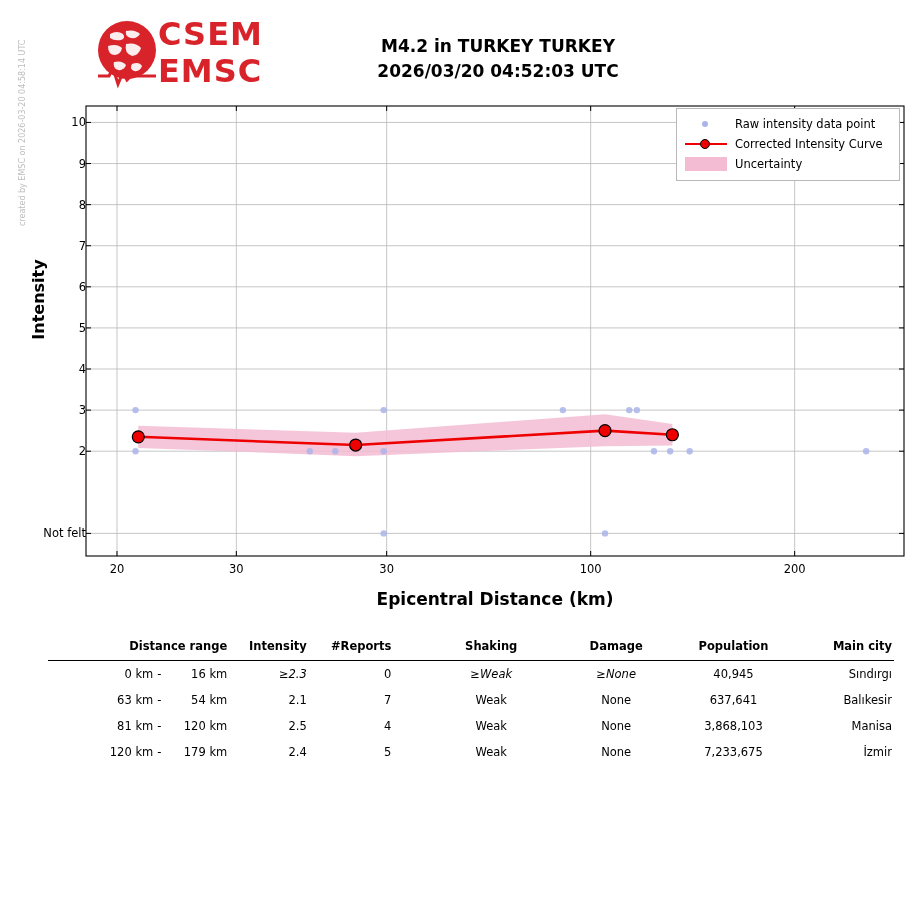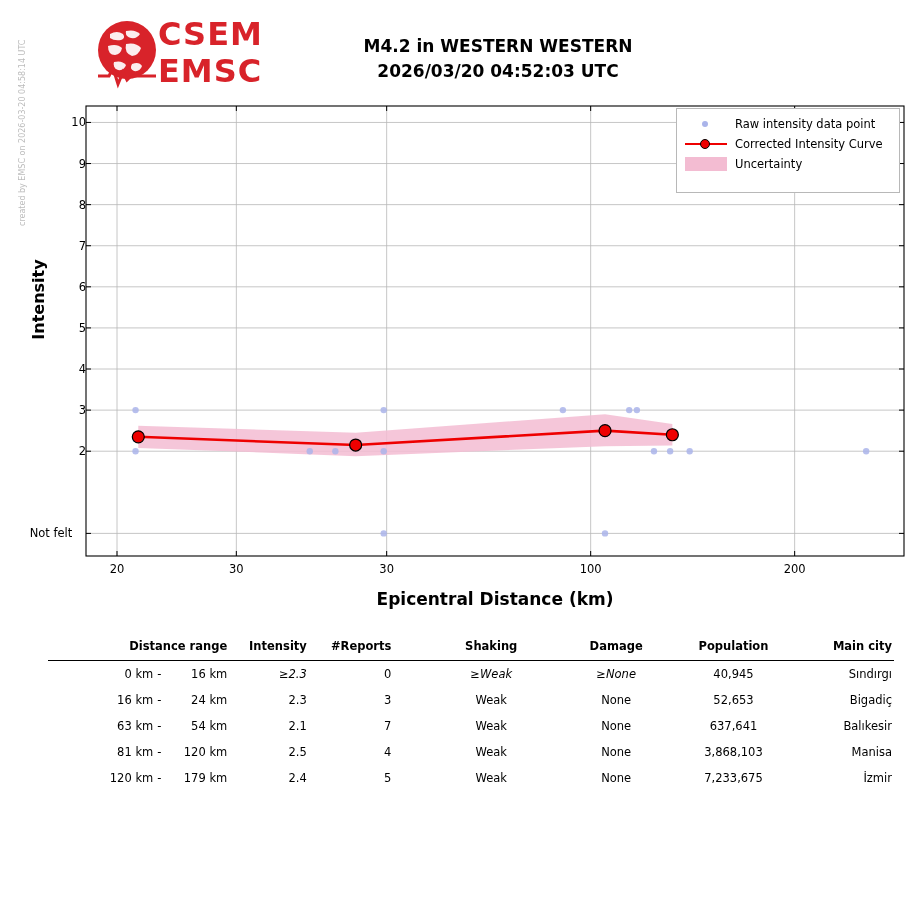--- a/index.html
+++ b/index.html
@@ -113,21 +113,21 @@
   }
 
   
   .legend {
     position: absolute;
     left: 676px;
     top: 108px;
     width: 224px;
     border: 1px solid #b8b8b8;
     background: #ffffff;
-    padding: 5px 6px 18px 6px;
+    padding: 5px 6px 6px 6px;
     box-sizing: border-box;
   }
   .legend-row {
     display: flex;
     align-items: center;
     height: 20px;
   }
   .legend-key {
     width: 46px;
     height: 16px;
@@ -237,31 +237,31 @@
       </g>
       <path d="M2 62 L13 62 L17 54 L22 70 L27 58 L31 66 L35 62 L60 62" fill="none" stroke="#d8232a" stroke-width="3"></path>
     </svg>
     <div class="logo-text">
       <div>CSEM</div>
       <div>EMSC</div>
     </div>
   </div>
 
   <div class="title">
-    <div>M4.2 in WESTERN WESTERN</div>
+    <div>M4.2 in TURKEY TURKEY</div>
     <div>2026/03/20 04:52:03 UTC</div>
   </div>
 
   <div class="plot-wrap">
 
     <div class="axis-label-y">Intensity</div>
     <div class="axis-label-x">Epicentral Distance (km)</div>
 
     <div id="ytick-layer" style="position:absolute; left:14px; top:0; width:72px; height:620px;">
-        <div class="ytick" style="top: 533.397px; text-align: center;">Not felt</div>
+        <div class="ytick" style="top: 533.397px;">Not felt</div>
         <div class="ytick" style="top: 451.205px;">2</div>
         <div class="ytick" style="top: 410.11px;">3</div>
         <div class="ytick" style="top: 369.014px;">4</div>
         <div class="ytick" style="top: 327.918px;">5</div>
         <div class="ytick" style="top: 286.822px;">6</div>
         <div class="ytick" style="top: 245.726px;">7</div>
         <div class="ytick" style="top: 204.63px;">8</div>
         <div class="ytick" style="top: 163.534px;">9</div>
         <div class="ytick" style="top: 122.438px;">10</div>
       </div>
@@ -386,29 +386,20 @@
           <tr>
             <td class="c-range"><span class="from">0 km</span><span class="dash">-</span><span class="to">16 km</span></td>
             <td class="c-int"><span class="italic">≥2.3</span></td>
             <td class="c-rep">0</td>
             <td class="c-shake"><span class="italic">≥Weak</span></td>
             <td class="c-dam"><span class="italic">≥None</span></td>
             <td class="c-pop">40,945</td>
             <td class="c-city">Sındırgı</td>
           </tr>
           <tr>
-            <td class="c-range"><span class="from">16 km</span><span class="dash">-</span><span class="to">24 km</span></td>
-            <td class="c-int">2.3</td>
-            <td class="c-rep">3</td>
-            <td class="c-shake">Weak</td>
-            <td class="c-dam">None</td>
-            <td class="c-pop">52,653</td>
-            <td class="c-city">Bigadiç</td>
-          </tr>
-          <tr>
             <td class="c-range"><span class="from">63 km</span><span class="dash">-</span><span class="to">54 km</span></td>
             <td class="c-int">2.1</td>
             <td class="c-rep">7</td>
             <td class="c-shake">Weak</td>
             <td class="c-dam">None</td>
             <td class="c-pop">637,641</td>
             <td class="c-city">Balıkesir</td>
           </tr>
           <tr>
             <td class="c-range"><span class="from">81 km</span><span class="dash">-</span><span class="to">120 km</span></td>

